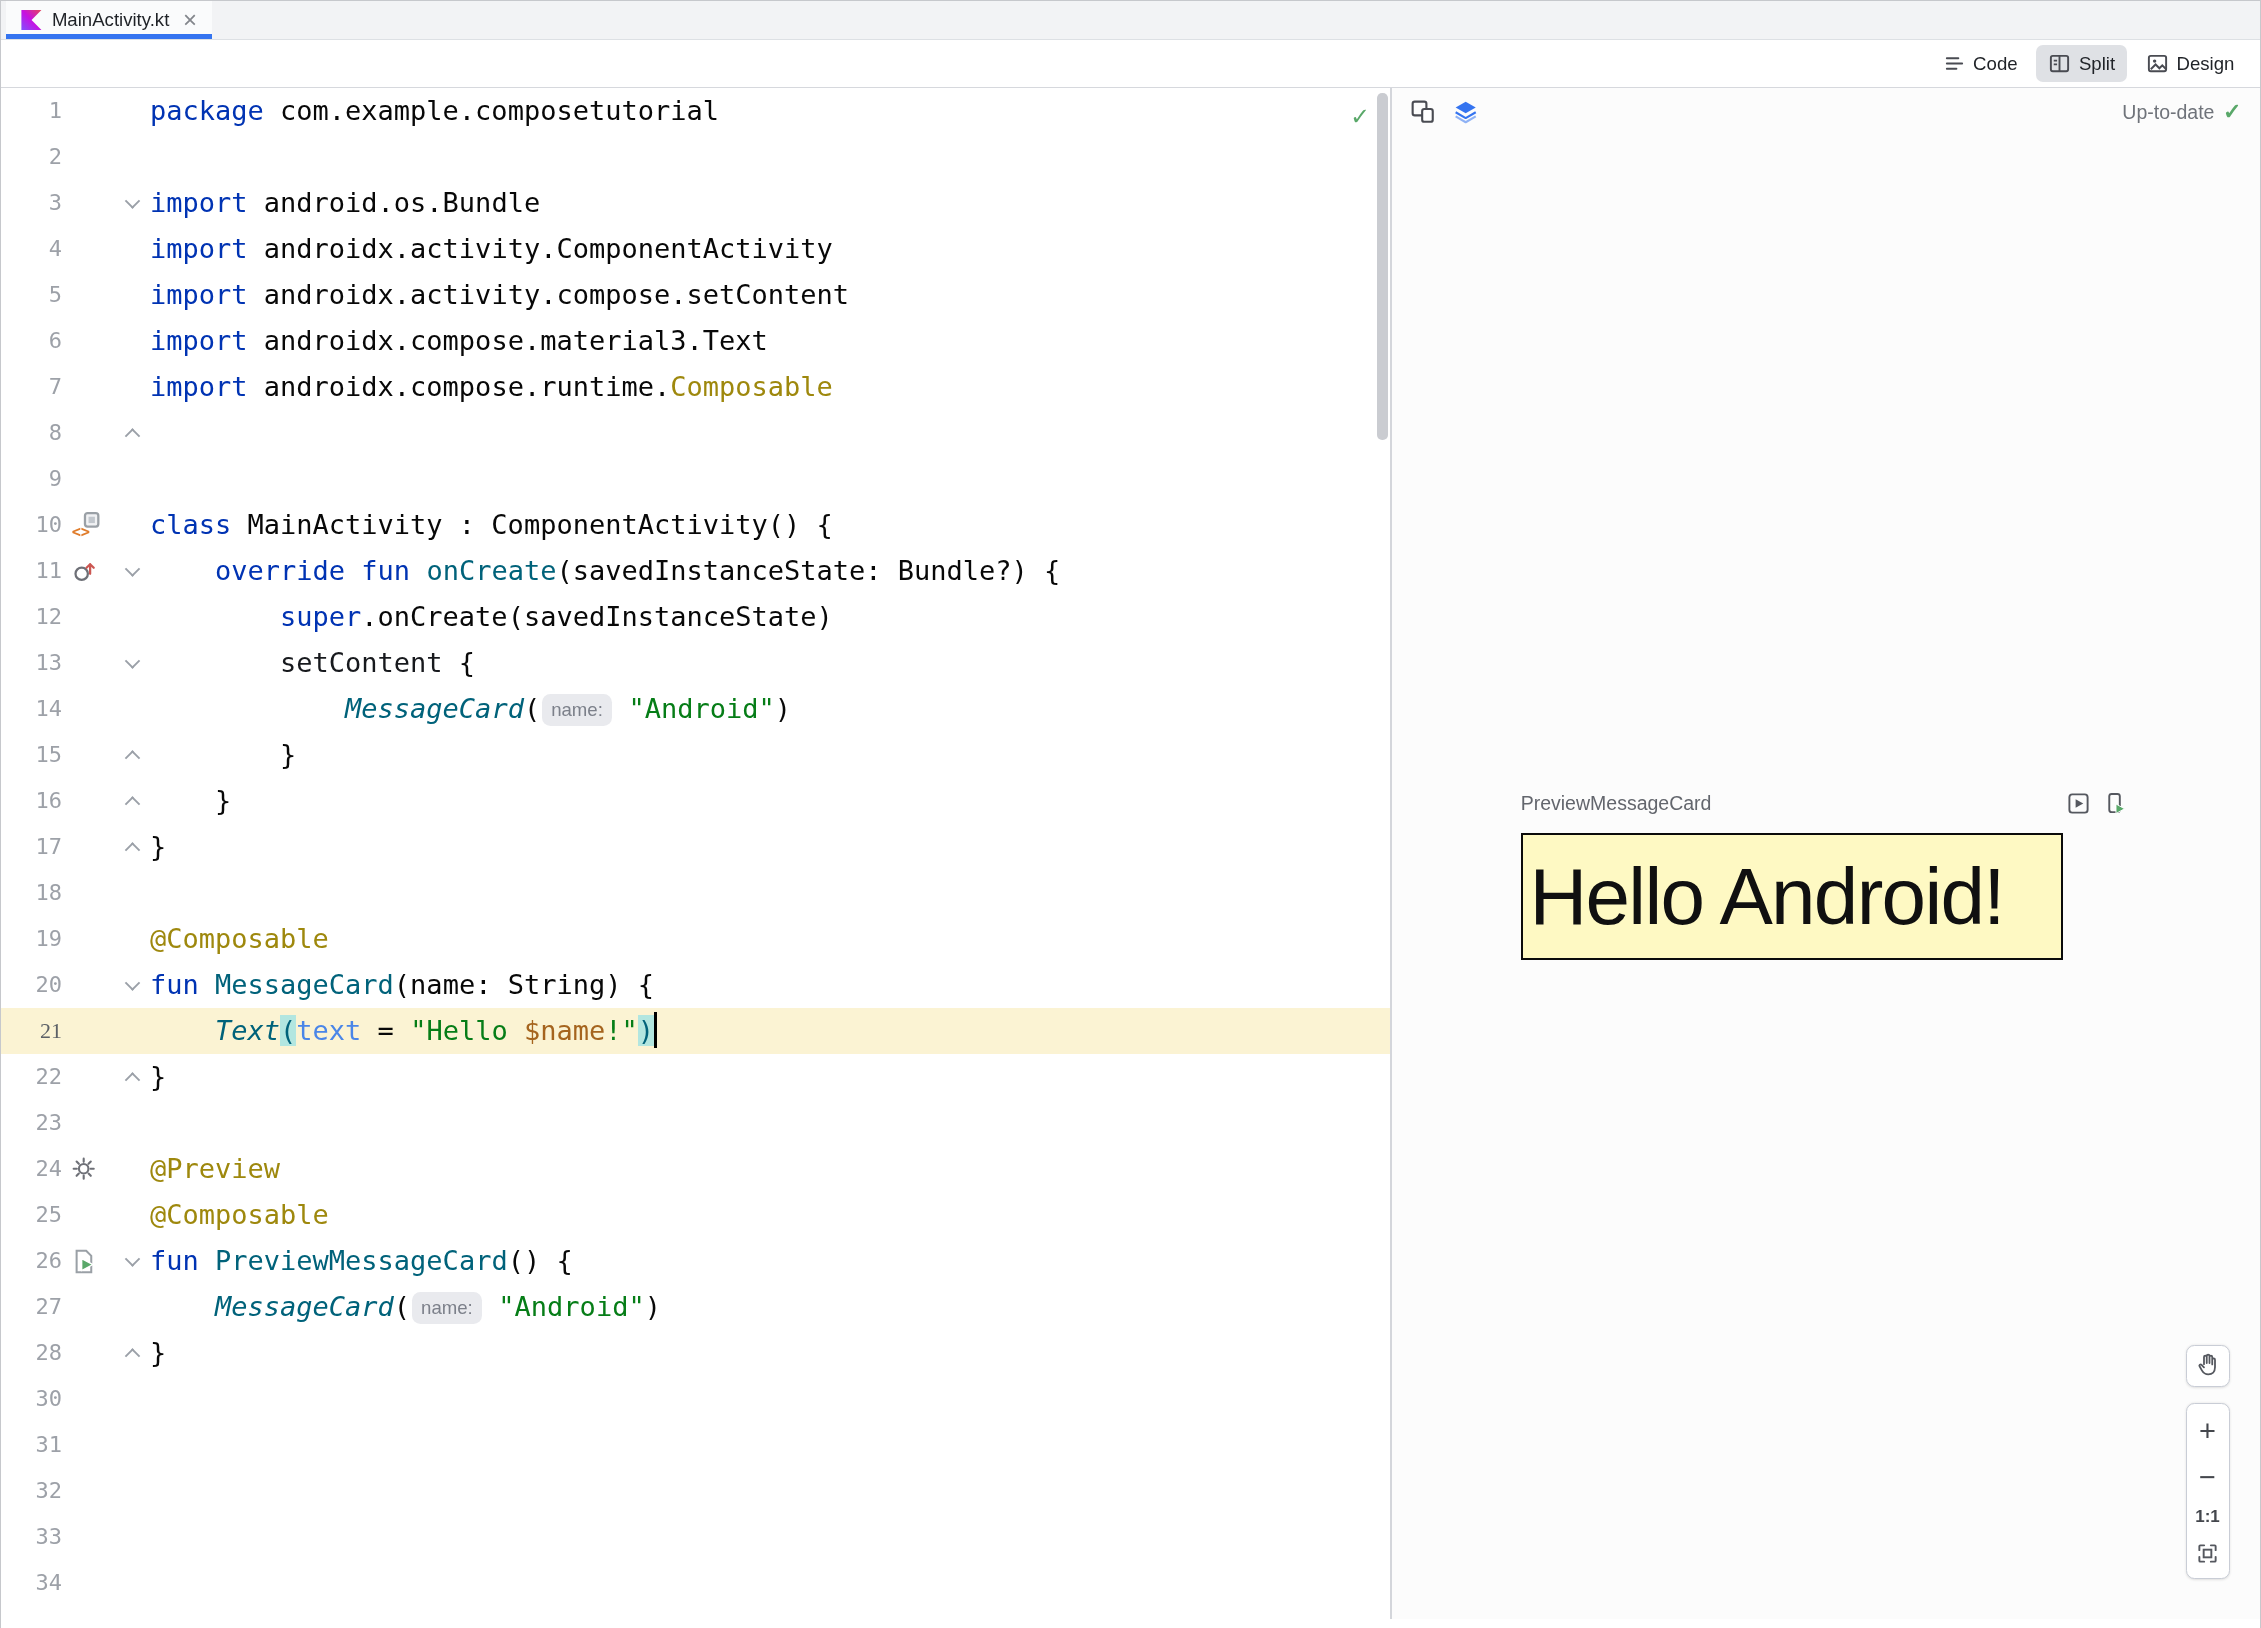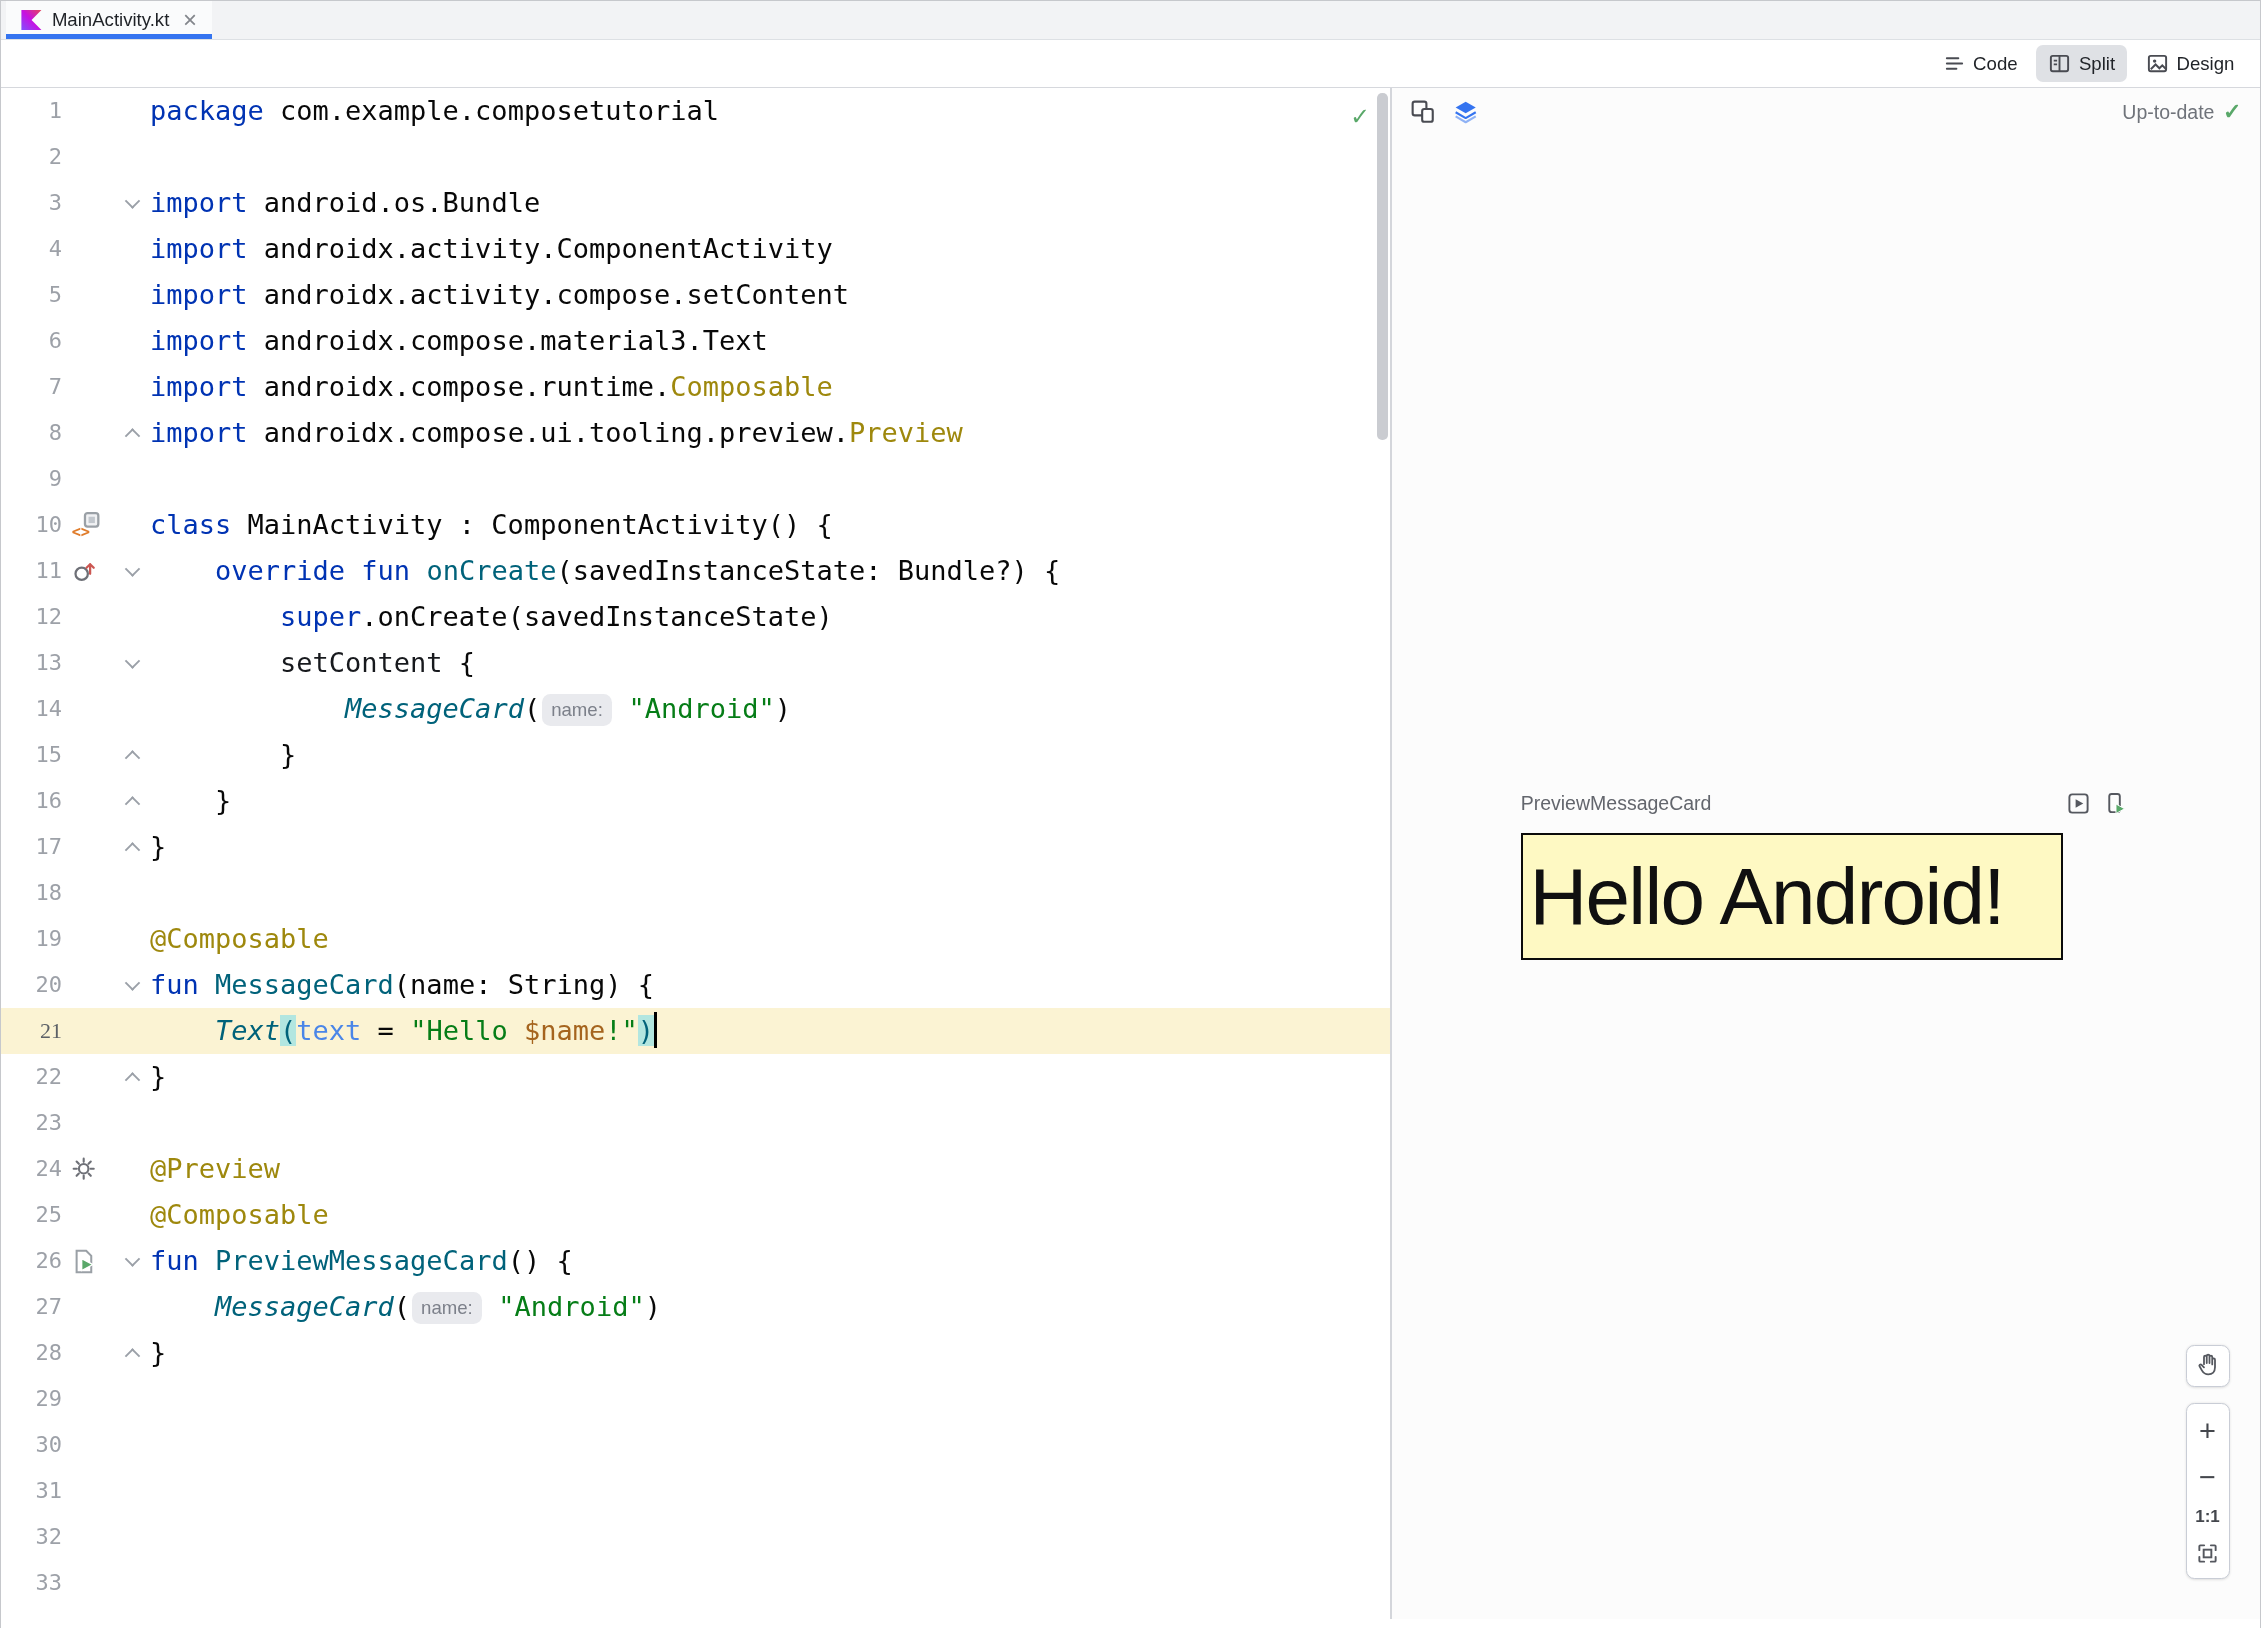--- a/index.html
+++ b/index.html
@@ -151,21 +151,21 @@
 
     <div class="editor">
       <div id="code-lines">
           <div class="code-line"><span class="ln-num">1</span><span class="ln-icon"></span><span class="ln-fold"></span><span class="ln-code"><span class="tk-kw">package</span><span class="tk-pl"> com.example.composetutorial</span></span></div>
           <div class="code-line"><span class="ln-num">2</span><span class="ln-icon"></span><span class="ln-fold"></span><span class="ln-code"></span></div>
           <div class="code-line"><span class="ln-num">3</span><span class="ln-icon"></span><span class="ln-fold"><i class="chev down"></i></span><span class="ln-code"><span class="tk-kw">import</span><span class="tk-pl"> android.os.Bundle</span></span></div>
           <div class="code-line"><span class="ln-num">4</span><span class="ln-icon"></span><span class="ln-fold"></span><span class="ln-code"><span class="tk-kw">import</span><span class="tk-pl"> androidx.activity.ComponentActivity</span></span></div>
           <div class="code-line"><span class="ln-num">5</span><span class="ln-icon"></span><span class="ln-fold"></span><span class="ln-code"><span class="tk-kw">import</span><span class="tk-pl"> androidx.activity.compose.setContent</span></span></div>
           <div class="code-line"><span class="ln-num">6</span><span class="ln-icon"></span><span class="ln-fold"></span><span class="ln-code"><span class="tk-kw">import</span><span class="tk-pl"> androidx.compose.material3.Text</span></span></div>
           <div class="code-line"><span class="ln-num">7</span><span class="ln-icon"></span><span class="ln-fold"></span><span class="ln-code"><span class="tk-kw">import</span><span class="tk-pl"> androidx.compose.runtime.</span><span class="tk-ann">Composable</span></span></div>
-          <div class="code-line"><span class="ln-num">8</span><span class="ln-icon"></span><span class="ln-fold"><i class="chev up"></i></span><span class="ln-code"><span class="tk-kw">import</span><span class="tk-pl"> androidx.compose.ui.tooling.preview.</span><span class="tk-ann">Preview</span></span></div>
+          <div class="code-line"><span class="ln-num">8</span><span class="ln-icon"></span><span class="ln-fold"><i class="chev up"></i></span></div>
           <div class="code-line"><span class="ln-num">9</span><span class="ln-icon"></span><span class="ln-fold"></span><span class="ln-code"></span></div>
           <div class="code-line"><span class="ln-num">10</span><span class="ln-icon"><svg width="30.5" height="30.5" viewBox="0 0 24 24" style="font-size:32px">
                 <rect x="11" y="2.5" width="10.5" height="10.5" rx="2" fill="#f1f2f4" stroke="#9aa0a6" stroke-width="1.8"></rect>
                 <rect x="13.8" y="5.3" width="5" height="5" fill="#c2c7cd"></rect>
                 <text x="0.5" y="21.5" font-size="12" font-weight="bold" fill="#e07c2b" font-family="monospace">&lt;&gt;</text>
               </svg></span><span class="ln-fold"></span><span class="ln-code"><span class="tk-kw">class</span><span class="tk-pl"> MainActivity : ComponentActivity() {</span></span></div>
           <div class="code-line"><span class="ln-num">11</span><span class="ln-icon"><svg width="27" height="27" viewBox="0 0 24 24">
                 <circle cx="9.5" cy="14" r="5.5" fill="none" stroke="#6e7077" stroke-width="2"></circle>
                 <path d="M17 14V5.5M17 5.5L13.8 8.7M17 5.5l3.2 3.2" fill="none" stroke="#cc5752" stroke-width="2" stroke-linecap="round" stroke-linejoin="round"></path>
               </svg></span><span class="ln-fold"><i class="chev down"></i></span><span class="ln-code"><span class="tk-pl">    </span><span class="tk-kw">override</span><span class="tk-pl"> </span><span class="tk-kw">fun</span><span class="tk-pl"> </span><span class="tk-fn">onCreate</span><span class="tk-pl">(savedInstanceState: Bundle?) {</span></span></div>
@@ -187,21 +187,20 @@
                 </g>
                 <circle cx="12" cy="12" r="4.5" fill="none" stroke="#6e7077" stroke-width="2"></circle>
               </svg></span><span class="ln-fold"></span><span class="ln-code"><span class="tk-ann">@Preview</span></span></div>
           <div class="code-line"><span class="ln-num">25</span><span class="ln-icon"></span><span class="ln-fold"></span><span class="ln-code"><span class="tk-ann">@Composable</span></span></div>
           <div class="code-line"><span class="ln-num">26</span><span class="ln-icon"><svg width="27" height="27" viewBox="0 0 24 24">
                 <path d="M5 2.5h8.5L18 7v14.5H5z" fill="#fff" stroke="#9aa0a6" stroke-width="1.8"></path>
                 <path d="M9.5 9.5l10 5.25-10 5.25z" fill="#59a869" stroke="#ffffff" stroke-width="1.2"></path>
               </svg></span><span class="ln-fold"><i class="chev down"></i></span><span class="ln-code"><span class="tk-kw">fun</span><span class="tk-pl"> </span><span class="tk-fn">PreviewMessageCard</span><span class="tk-pl">() {</span></span></div>
           <div class="code-line"><span class="ln-num">27</span><span class="ln-icon"></span><span class="ln-fold"></span><span class="ln-code"><span class="tk-pl">    </span><span class="tk-comp">MessageCard</span><span class="tk-pl">(</span><span class="tk-hint">name:</span><span class="tk-pl"> </span><span class="tk-str">"Android"</span><span class="tk-pl">)</span></span></div>
           <div class="code-line"><span class="ln-num">28</span><span class="ln-icon"></span><span class="ln-fold"><i class="chev up"></i></span><span class="ln-code"><span class="tk-pl">}</span></span></div>
-          <div class="code-line"><span class="ln-num">29</span><span class="ln-icon"></span><span class="ln-fold"></span><span class="ln-code"></span></div>
           <div class="code-line"><span class="ln-num">30</span><span class="ln-icon"></span><span class="ln-fold"></span><span class="ln-code"></span></div>
           <div class="code-line"><span class="ln-num">31</span><span class="ln-icon"></span><span class="ln-fold"></span><span class="ln-code"></span></div>
           <div class="code-line"><span class="ln-num">32</span><span class="ln-icon"></span><span class="ln-fold"></span><span class="ln-code"></span></div>
           <div class="code-line"><span class="ln-num">33</span><span class="ln-icon"></span><span class="ln-fold"></span><span class="ln-code"></span></div>
           <div class="code-line"><span class="ln-num">34</span><span class="ln-icon"></span><span class="ln-fold"></span><span class="ln-code"></span></div>
         </div>
       <div class="inspections">✓</div>
       <div class="scroll-thumb"></div>
     </div>
 

